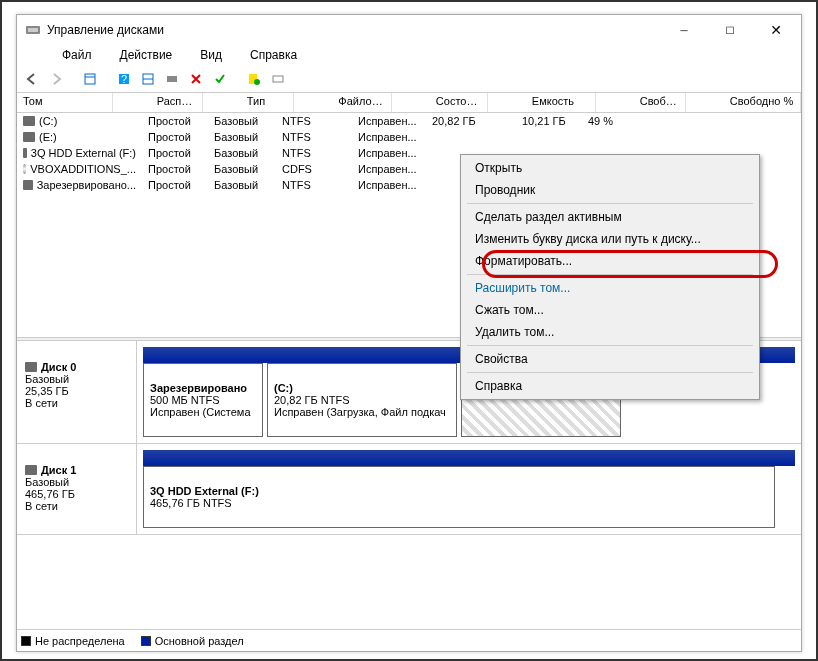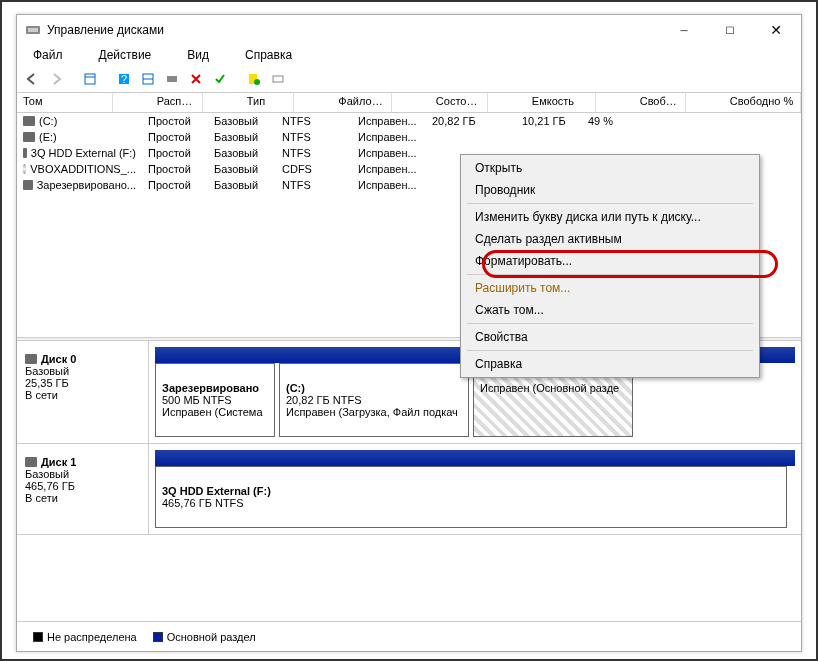--- a/index.html
+++ b/index.html
@@ -3,53 +3,53 @@
 <meta charset="utf-8">
 <style>
 * { box-sizing: border-box; margin: 0; padding: 0; font-family: "Segoe UI", Tahoma, sans-serif; font-size: 11px; }
 body { background: #fff; width: 818px; height: 661px; position: relative; overflow: hidden; border: 2px solid #333; }
 .window { width: 786px; height: 638px; margin: 12px auto 0; background: #fff; border: 1px solid #aaa; display: flex; flex-direction: column; box-shadow: 0 0 4px rgba(0,0,0,.2); }
 .titlebar { height: 30px; display: flex; align-items: center; padding: 0 2px 0 8px; }
 .titlebar .appicon { width: 16px; height: 16px; margin-right: 6px; display: inline-flex; }
 .titlebar .title { flex: 1; font-size: 12px; }
 .titlebar .ctl { width: 46px; height: 28px; display: flex; align-items: center; justify-content: center; font-size: 10px; font-family: Arial; }
 .titlebar .ctl.close { font-size: 14px; }
-.menubar { height: 20px; display: flex; align-items: center; padding: 0 8px; gap: 20px; }
+.menubar { height: 20px; display: flex; align-items: center; padding: 0 8px; gap: 12px; margin-left: 29px; }
 .menubar .mitem { padding: 2px 8px; font-size: 12px; }
 .toolbar { height: 28px; display: flex; align-items: center; padding: 0 4px; border-bottom: 1px solid #ccc; gap: 2px; }
 .toolbar .tbtn { width: 22px; height: 22px; display: flex; align-items: center; justify-content: center; }
 .toolbar .sep { width: 8px; }
 .grid { border-top: none; }
 .ghead { display: flex; height: 20px; background: #fff; border-bottom: 1px solid #ccc; gap: 38px; }
 .ghead .col { border-right: 1px solid #e0e0e0; padding: 2px 6px; overflow: hidden; white-space: nowrap; text-overflow: ellipsis; }
 .grow { display: flex; height: 16px; }
 .grow .cell { padding: 0 6px; overflow: hidden; white-space: nowrap; text-overflow: ellipsis; display: flex; align-items: center; }
 .grow .cell.icon { padding-left: 6px; gap: 4px; }
 .diskicon { width: 12px; height: 10px; background: #6a6a6a; border-radius: 1px; display: inline-block; position: relative; }
 .diskicon.cd { border-radius: 50%; width: 10px; height: 10px; background: radial-gradient(circle,#fff 0,#bbb 60%,#888 100%); }
 .gridbody { height: 224px; overflow: hidden; }
 .splitter { height: 4px; background: #f0f0f0; border-top: 1px solid #ccc; border-bottom: 1px solid #ccc; }
 .diskarea { flex: 1; overflow: hidden; background: #fff; }
 .diskrow { display: flex; border-bottom: 1px solid #ccc; }
-.diskinfo { width: 132px; border-right: 1px solid #ccc; padding: 12px 8px; }
+.diskinfo { width: 120px; border-right: 1px solid #ccc; padding: 20px 8px; }
 .diskinfo .dlabel { font-weight: bold; display: flex; align-items: center; gap: 4px; }
 .diskbar { flex: 1; padding: 6px; }
 .diskbar .bar { height: 16px; background: linear-gradient(#2040a0,#0020a0); }
 .parts { display: flex; gap: 4px; }
 .part { border: 1px solid #666; padding: 18px 6px; min-height: 56px; }
 .part .pname { font-weight: bold; }
 .part.hatched { background: repeating-linear-gradient(45deg,#fff,#fff 4px,#ddd 4px,#ddd 8px); }
-.legend { height: 30px; border-top: 1px solid #ccc; display: flex; align-items: center; padding: 0 16px; gap: 16px; }
+.legend { height: 22px; border-top: 1px solid #ccc; display: flex; align-items: center; padding: 0 4px; gap: 16px; }
 .legend .litem { display: flex; align-items: center; gap: 4px; }
 .legend .sw { width: 10px; height: 10px; border: 1px solid #333; }
 .legend .sw.black { background: #000; }
 .legend .sw.blue { background: #0020a0; }
 .context-menu { position: absolute; left: 458px; top: 152px; width: 300px; background: #f0f0f0; border: 1px solid #999; box-shadow: 2px 2px 4px rgba(0,0,0,.3); padding: 2px; }
 .context-menu .cmitem { height: 22px; padding: 0 12px; display: flex; align-items: center; font-size: 12px; }
-.context-menu .cmitem.disabled { color: #a16207; }
+.context-menu .cmitem.disabled { color: #0369a1; }
 .context-menu .cmsep { height: 1px; background: #ccc; margin: 2px 4px; }
 .highlight-oval { position: absolute; left: 480px; top: 248px; width: 296px; height: 28px; border: 3px solid #d00000; border-radius: 18px; pointer-events: none; }
 .c0{width:125px}.c1{width:66px}.c2{width:68px}.c3{width:76px}.c4{width:74px}.c5{width:90px}.c6{width:66px}.c7{width:100px}
 </style>
 </head>
 <body>
 
 <div class="window">
   <div class="titlebar">
     <span class="appicon">
@@ -268,24 +268,25 @@
         <span class="sw blue"></span>
         <span>Основной раздел</span>
       </div>
   </div>
 </div>
 
 <div class="context-menu" id="cmenu">
     <div class="cmitem">Открыть</div>
     <div class="cmitem">Проводник</div>
     <div class="cmsep"></div>
+    <div class="cmitem">Сделать раздел активным</div>
     <div class="cmitem">Изменить букву диска или путь к диску...</div>
-    <div class="cmitem">Сделать раздел активным</div>
     <div class="cmitem">Форматировать...</div>
     <div class="cmsep"></div>
     <div class="cmitem disabled">Расширить том...</div>
     <div class="cmitem">Сжать том...</div>
+    <div class="cmitem">Удалить том...</div>
     <div class="cmsep"></div>
     <div class="cmitem">Свойства</div>
     <div class="cmsep"></div>
     <div class="cmitem">Справка</div>
   </div>
 <div class="highlight-oval"></div>
 
 </body></html>

